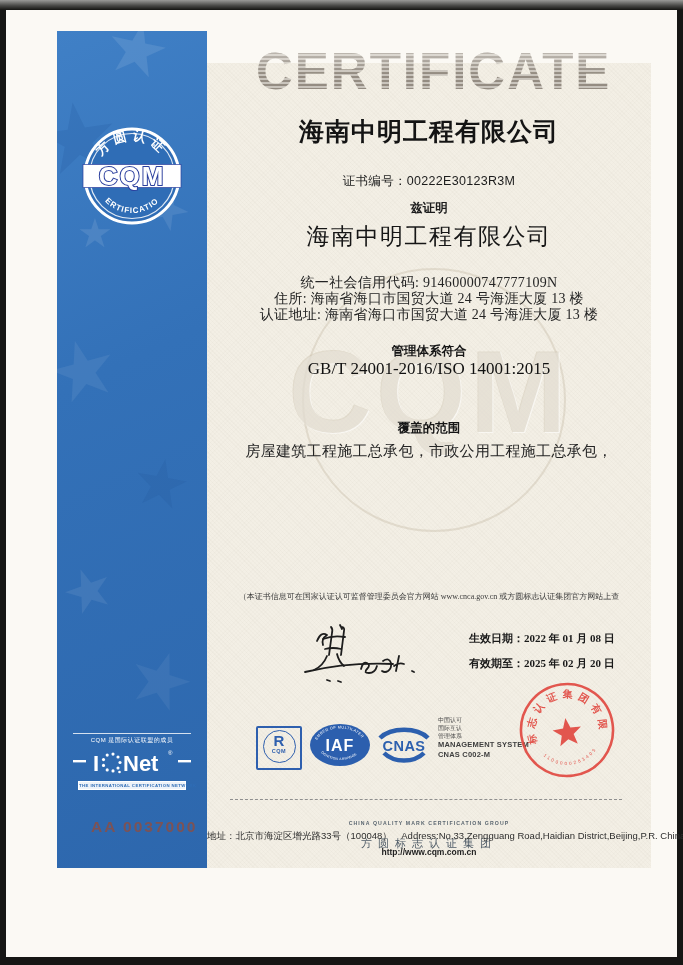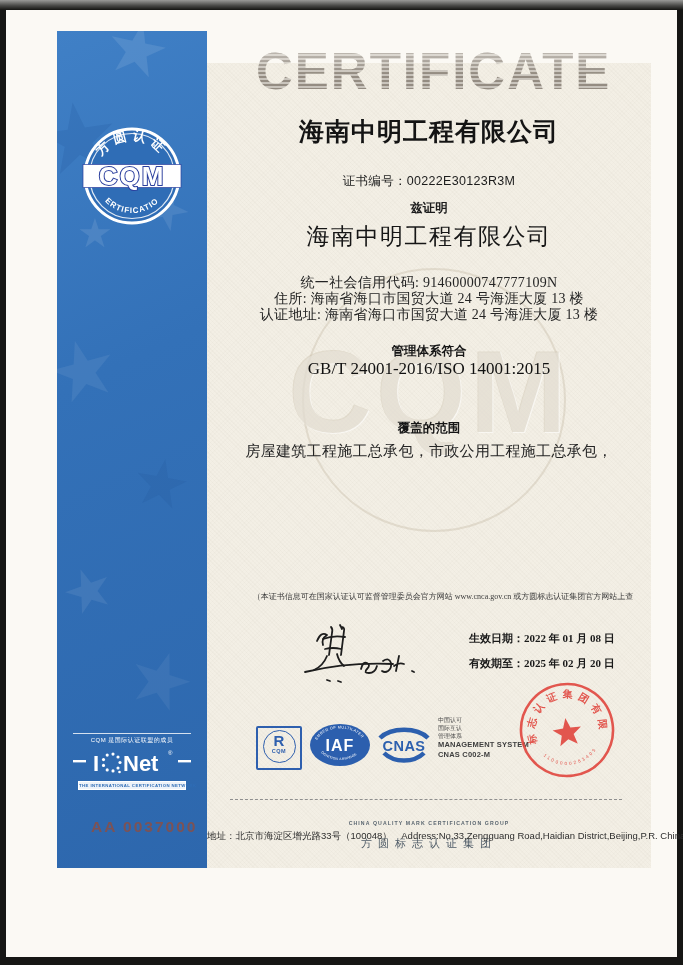--- a/index.html
+++ b/index.html
@@ -46,21 +46,21 @@
   .t-company{top:158px;font-size:23px;color:#161616;letter-spacing:1.5px;font-family:"Liberation Serif",serif;}
   .t-kai{font-family:"Liberation Serif",serif;color:#242424;font-size:14px;letter-spacing:0.3px;}
   .t-credit{top:211px;}
   .t-addr{top:227px;}
   .t-audit{top:243px;}
   .t-conform{top:280px;font-size:12.5px;font-weight:700;color:#161616;font-family:"Liberation Serif",serif;}
   .t-standard{top:296px;font-size:17px;font-weight:400;color:#111;font-family:"Liberation Serif",serif;letter-spacing:0;}
   .t-scopelabel{top:357px;font-size:12.5px;font-weight:700;color:#161616;font-family:"Liberation Serif",serif;}
   .t-scope1{top:379px;font-size:15px;letter-spacing:0.3px;}
   .t-scope2{top:404px;font-size:15px;letter-spacing:0.3px;}
-  .fineprint{position:absolute;left:26px;top:528px;width:420px;text-align:center;
+  .fineprint{position:absolute;left:12px;top:528px;width:420px;text-align:center;
     font-family:"Liberation Serif",serif;font-size:8px;line-height:12px;color:#3a3a3a;}
   .sig{position:absolute;left:90px;top:556px;}
   .dates{position:absolute;left:262px;top:563px;font-family:"Liberation Serif",serif;
     font-size:11px;font-weight:700;color:#1a1a1a;line-height:25px;white-space:nowrap;}
   
   .rcqm{position:absolute;left:49px;top:663px;width:46px;height:44px;border:2.5px solid #2e5fae;
     border-radius:2px;box-sizing:border-box;background:transparent;}
   .rcqm-circle{width:33px;height:33px;border:1.8px solid #2e5fae;border-radius:50%;margin:2px auto 0;
     box-sizing:border-box;text-align:center;}
   .rcqm-r{font-size:15px;font-weight:700;color:#2e5fae;line-height:17px;display:block;margin-top:1px;}
@@ -236,14 +236,15 @@
         <text font-size="4.6" fill="#e14a42" letter-spacing="2.2">
           <textPath href="#stamp-digits" startOffset="50%" text-anchor="middle">1100000283409</textPath>
         </text>
       </g>
     </svg>
 
     <div class="dash-sep"></div>
     <div class="line t-groupcn">方圆标志认证集团</div>
     <div class="line t-groupen">CHINA QUALITY MARK CERTIFICATION GROUP</div>
     <div class="line t-footaddr">地址：北京市海淀区增光路33号（100048）　Address:No.33,Zengguang Road,Haidian District,Beijing,P.R. China(100048)</div>
+    <div class="line t-url">http://www.cqm.com.cn</div>
   </div>
 </div>
 
 </body></html>

